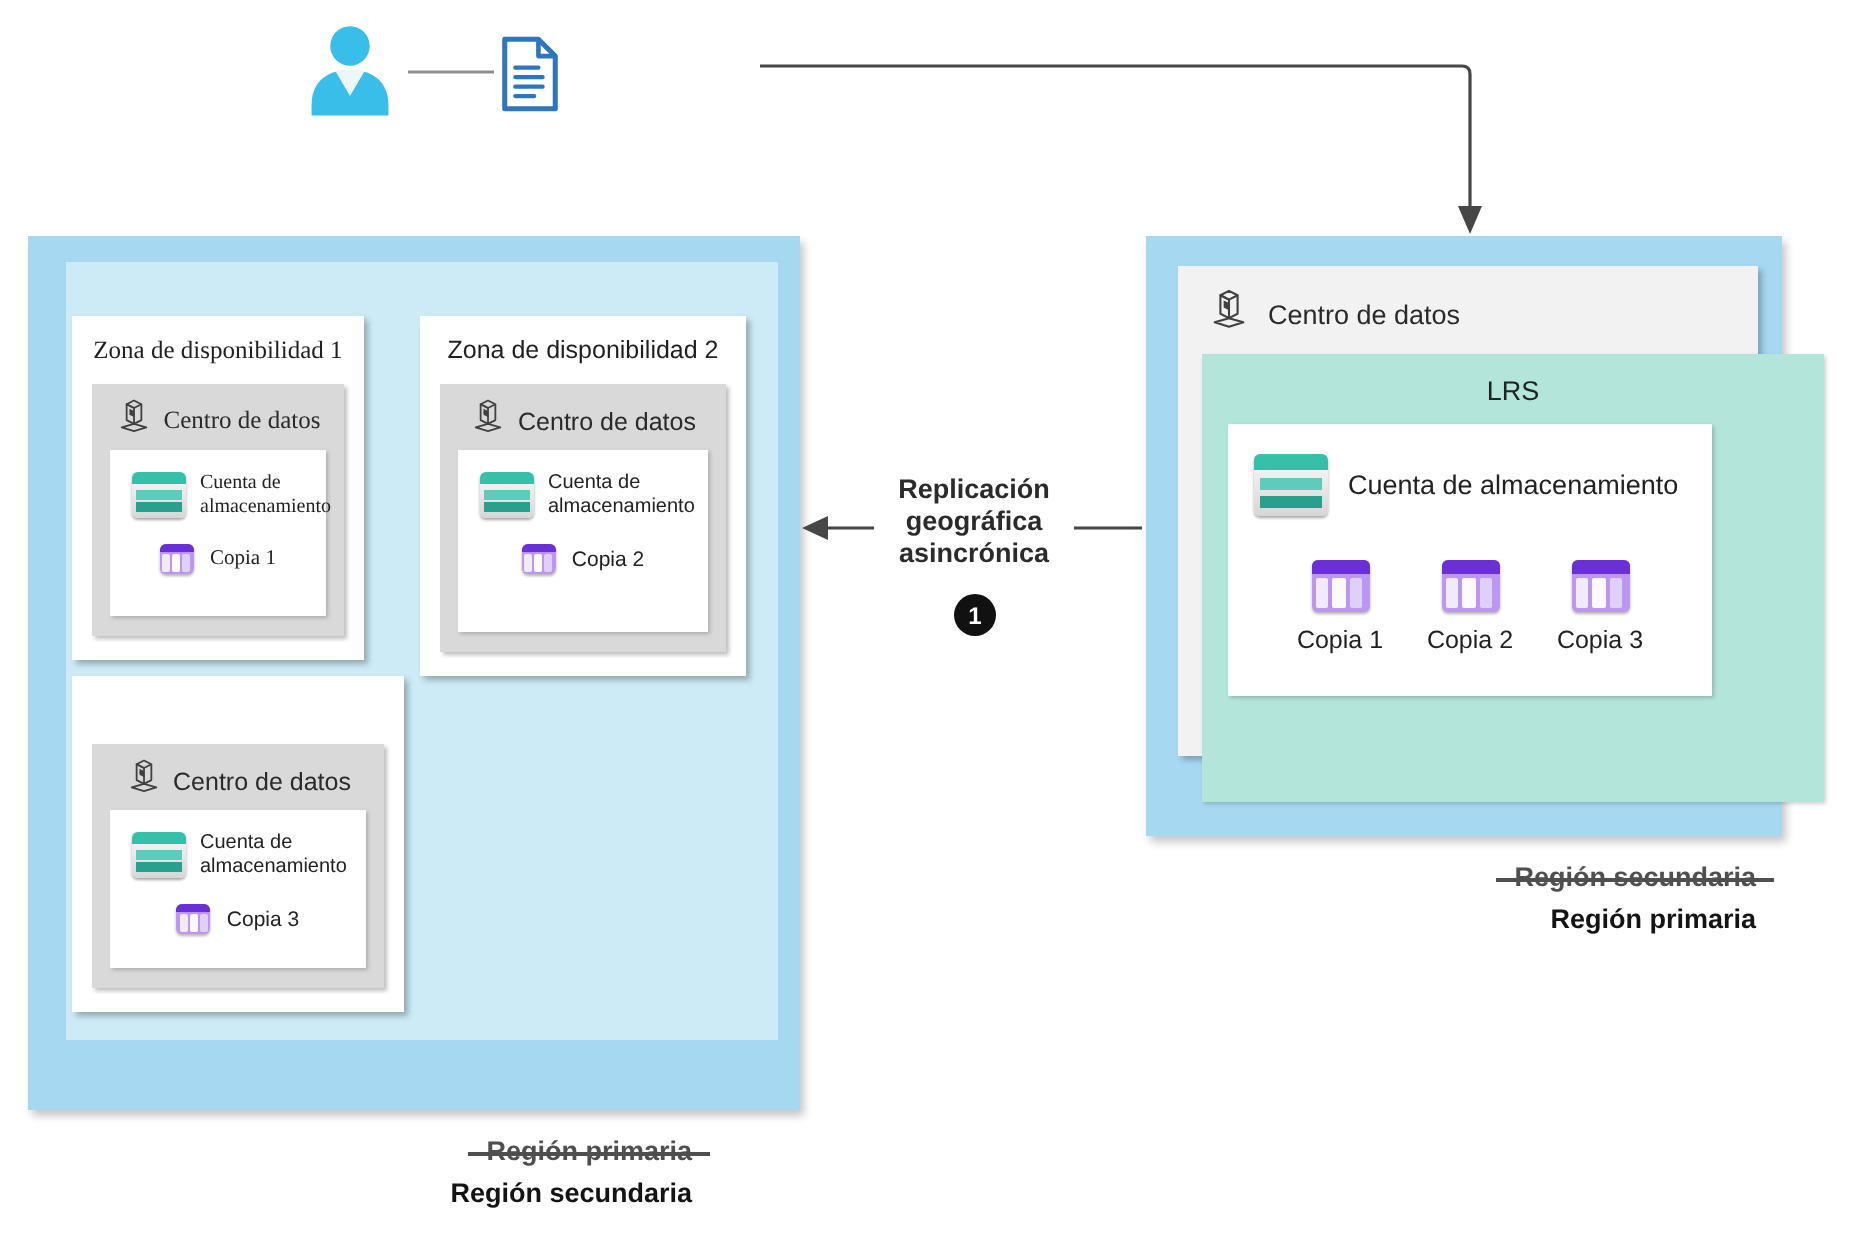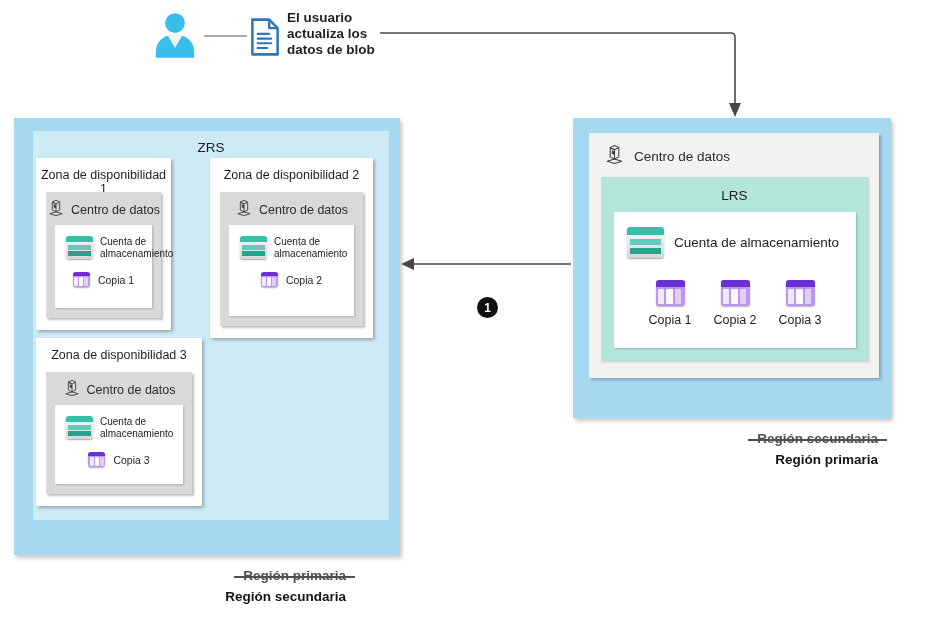--- a/index.html
+++ b/index.html
@@ -28,21 +28,21 @@
   .zone-white{position:absolute;left:9px;right:9px;top:33px;bottom:10px;background:#ffffff;box-shadow:1px 1px 2px rgba(0,0,0,0.2);}
   .acct-row-sm{display:flex;align-items:center;gap:7px;margin:11px 4px 0 11px;}
   .acct-row-sm .lbl{font-size:10px;line-height:11.5px;color:#222;}
   .copy-row-sm{display:flex;align-items:center;justify-content:center;gap:8px;margin-top:13px;}
   .copy-row-sm .lbl{font-size:10.5px;color:#222;}
 
   
   .dc-card{left:16px;top:15px;width:290px;height:245px;background:#f2f2f2;box-shadow:2px 2px 3px rgba(0,0,0,0.25);}
   .dc-card .dc-header-r{display:flex;align-items:center;gap:9px;padding:11px 0 0 15px;}
   .dc-card .dc-header-r .lbl{font-size:13.5px;color:#2a2a2a;}
-  .lrs-box{left:12px;top:44px;width:267px;height:184px;background:#b3e5da;box-shadow:1px 1px 2px rgba(0,0,0,0.18);}
+  .lrs-box{left:12px;top:44px;width:267px;height:224px;background:#b3e5da;box-shadow:1px 1px 2px rgba(0,0,0,0.18);padding-left:44px;}
   .lrs-title{left:0;top:11px;width:100%;text-align:center;font-size:13.5px;color:#222;}
   .lrs-white{left:13px;top:35px;width:242px;height:136px;background:#ffffff;box-shadow:1px 1px 2px rgba(0,0,0,0.2);}
   .acct-row-lg{display:flex;align-items:center;gap:10px;padding:15px 0 0 13px;}
   .acct-row-lg .lbl{font-size:13.5px;color:#222;white-space:nowrap;}
   .copies-row{display:flex;justify-content:center;gap:15px;margin-top:22px;}
   .copy-item{display:flex;flex-direction:column;align-items:center;width:50px;}
   .copy-item .lbl{font-size:12.5px;color:#222;margin-top:7px;white-space:nowrap;}
 
   
   .storage-icon{position:relative;border-radius:3px;background:linear-gradient(#fbfbfb,#d6d6d6);box-shadow:0 1px 1.5px rgba(0,0,0,0.35);overflow:hidden;flex:none;}
@@ -95,27 +95,25 @@
       <path d="M19 25.6 L26 37.5 L33 25.6 C30 24.8 22 24.8 19 25.6 Z" fill="#ecf7fc"></path>
     </svg>
   </div>
   <div class="abs" style="left:249px;top:17px;width:32px;height:40px;z-index:6;">
     <svg viewBox="0 0 30 38" width="32" height="40">
       <path d="M3 2.5 h16 l8 8 v25 h-24 z" fill="#ffffff" stroke="#2f76bc" stroke-width="2.4" stroke-linejoin="round"></path>
       <path d="M19 2.5 v8 h8" fill="none" stroke="#2f76bc" stroke-width="2.2" stroke-linejoin="round"></path>
       <path d="M8 16 h11 M8 20.5 h13 M8 25 h13 M8 29.5 h9" stroke="#2f76bc" stroke-width="2" stroke-linecap="round"></path>
     </svg>
   </div>
-  <div class="abs user-text">El usuario actualiza los datos de blob</div>
 
   <div class="abs region-box zrs-outer">
     <div class="abs zrs-inner">
-      <div class="abs zrs-title">ZRS</div>
-
-      <div class="abs zone-card" style="left:3px;top:27px;width:135px;height:172px;">
+
+      <div class="abs zone-card" style="left:3px;top:27px;width:146px;height:172px;font-family:Liberation Serif, serif;">
         <div class="zone-title">Zona de disponibilidad 1</div>
         <div class="zone-dc">
           <div class="dc-header">
             <span class="bld-icon">
               <svg viewBox="0 0 22 22" width="18" height="18">
                 <g fill="none" stroke="#404040" stroke-width="1.1" stroke-linejoin="round">
                   <path d="M11 1.5 L15.5 3.8 L11 6.1 L6.5 3.8 Z"></path>
                   <path d="M6.5 3.8 V13.5 L11 15.8 V6.1 Z"></path>
                   <path d="M15.5 3.8 V13.5 L11 15.8"></path>
                   <path d="M11 15.8 L18.5 18 L11 20.3 L3.5 18 Z"></path>
@@ -180,21 +178,20 @@
                   <span class="c2"></span>
                   <span class="c3"></span>
                 </span>
               <span class="lbl">Copia 2</span>
             </div>
           </div>
         </div>
       </div>
 
       <div class="abs zone-card" style="left:3px;top:207px;width:166px;height:168px;">
-        <div class="zone-title">Zona de disponibilidad 3</div>
         <div class="zone-dc">
           <div class="dc-header">
             <span class="bld-icon">
               <svg viewBox="0 0 22 22" width="18" height="18">
                 <g fill="none" stroke="#404040" stroke-width="1.1" stroke-linejoin="round">
                   <path d="M11 1.5 L15.5 3.8 L11 6.1 L6.5 3.8 Z"></path>
                   <path d="M6.5 3.8 V13.5 L11 15.8 V6.1 Z"></path>
                   <path d="M15.5 3.8 V13.5 L11 15.8"></path>
                   <path d="M11 15.8 L18.5 18 L11 20.3 L3.5 18 Z"></path>
                 </g>
@@ -282,20 +279,21 @@
                   <span class="c3"></span>
                 </span>
               <span class="lbl">Copia 3</span>
             </div>
           </div>
         </div>
       </div>
     </div>
   </div>
 
+  <div class="abs repl-text">Replicación geográfica asincrónica</div>
   <div class="abs step-badge">
     <span>1</span>
   </div>
 
   <div class="abs region-labels labels-left">
     <div><span class="strike">Región primaria</span></div>
     <div class="bold-label">Región secundaria</div>
   </div>
   <div class="abs region-labels labels-right">
     <div><span class="strike">Región secundaria</span></div>

